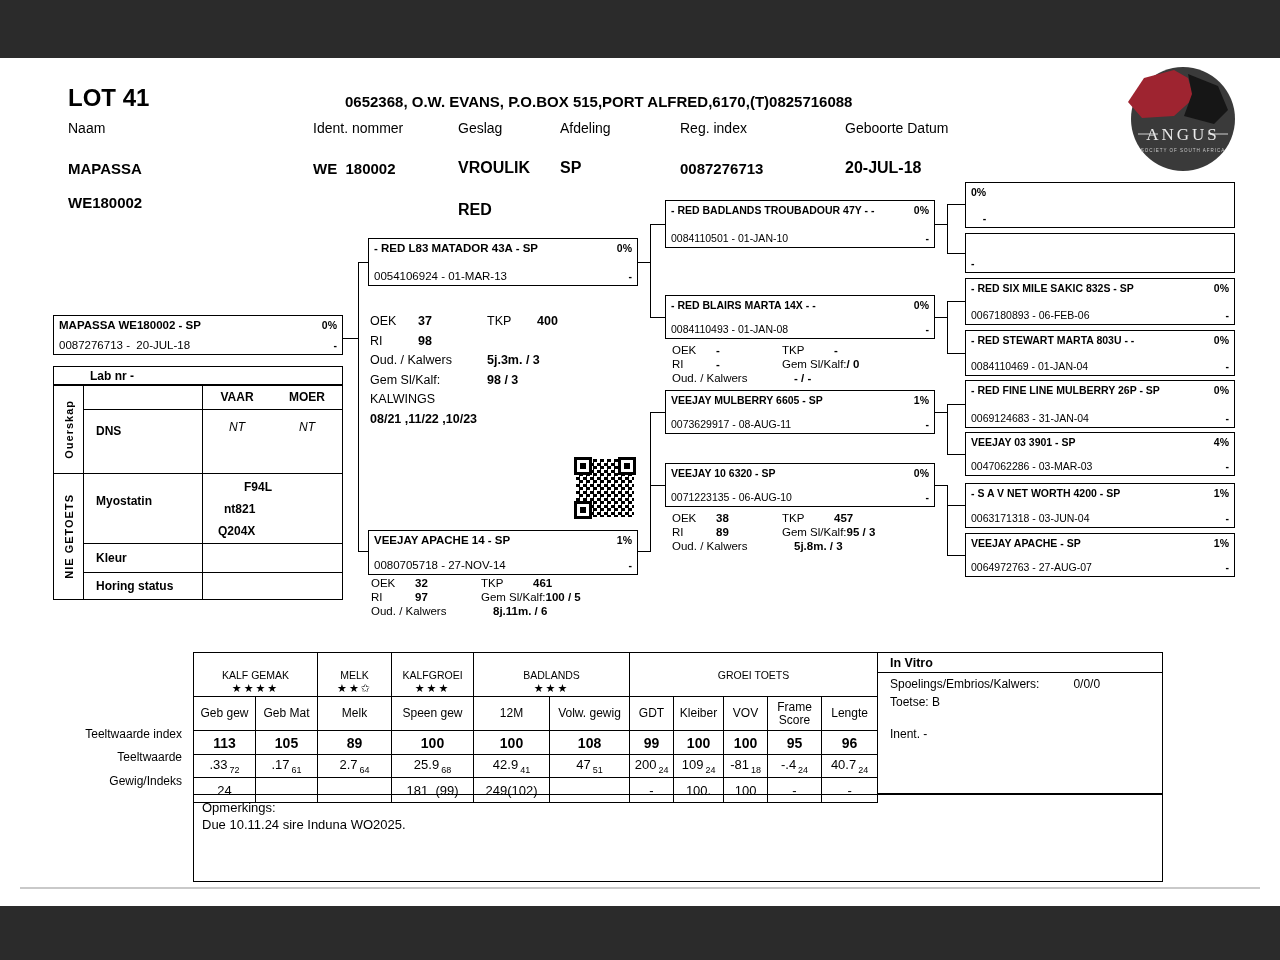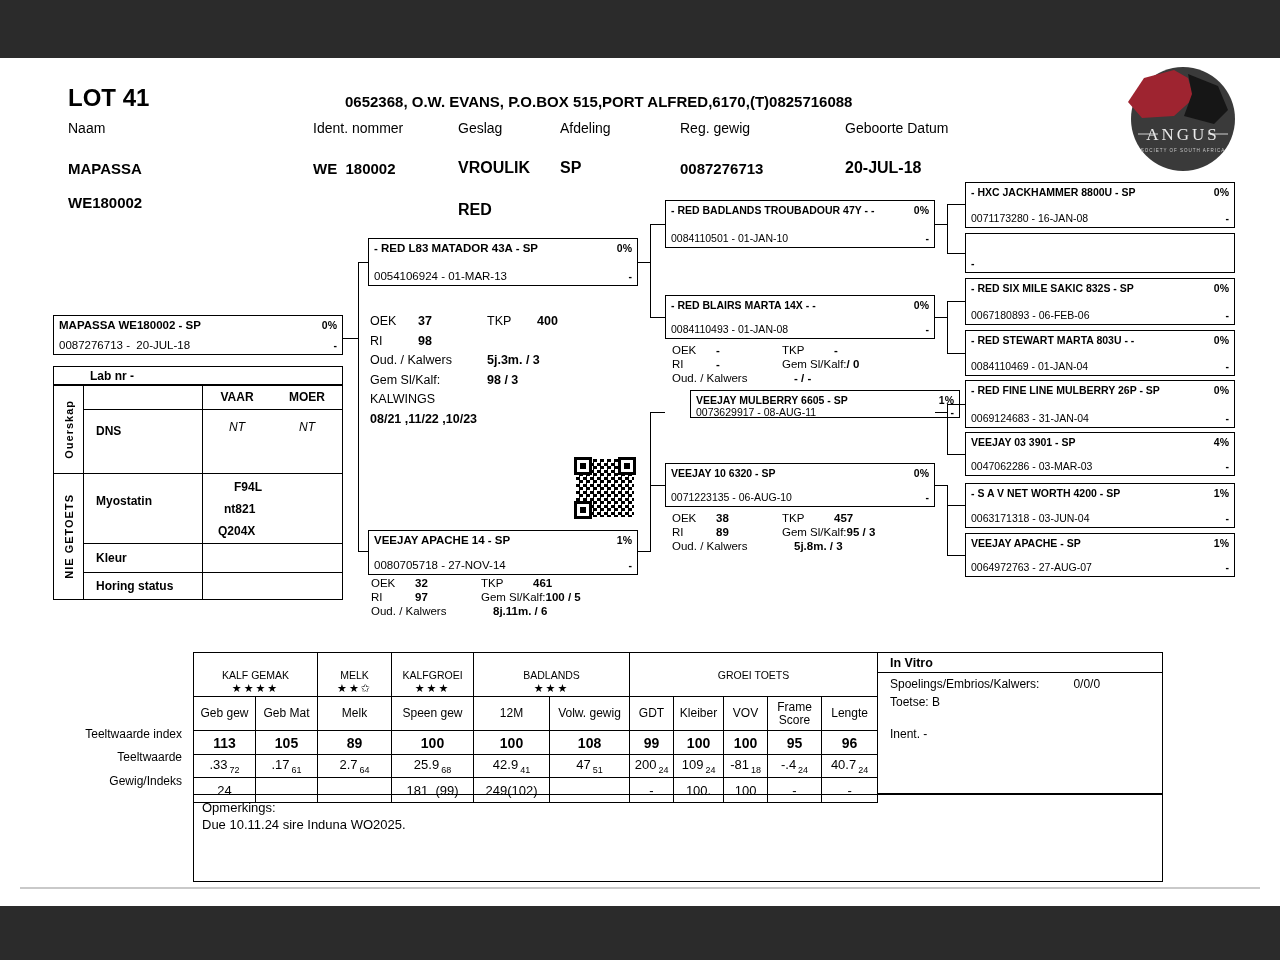--- a/index.html
+++ b/index.html
@@ -77,21 +77,21 @@
 <div class="bar" style="top:0;height:58px"></div>
 <div class="bar" style="top:906px;height:54px"></div>
 
 <div class="abs lot" style="left:68px;top:84px">LOT 41</div>
 <div class="abs owner" style="left:345px;top:93px">0652368, O.W. EVANS, P.O.BOX 515,PORT ALFRED,6170,(T)0825716088</div>
 
 <div class="abs flab" style="left:68px;top:120px">Naam</div>
 <div class="abs flab" style="left:313px;top:120px">Ident. nommer</div>
 <div class="abs flab" style="left:458px;top:120px">Geslag</div>
 <div class="abs flab" style="left:560px;top:120px">Afdeling</div>
-<div class="abs flab" style="left:680px;top:120px">Reg. gewig</div>
+<div class="abs flab" style="left:680px;top:120px">Reg. index</div>
 <div class="abs flab" style="left:845px;top:120px">Geboorte Datum</div>
 
 <div class="abs fval" style="left:68px;top:160px">MAPASSA</div>
 <div class="abs fval" style="left:313px;top:160px">WE  180002</div>
 <div class="abs fval big" style="left:458px;top:159px">VROULIK</div>
 <div class="abs fval big" style="left:560px;top:159px">SP</div>
 <div class="abs fval" style="left:680px;top:160px">0087276713</div>
 <div class="abs fval big" style="left:845px;top:159px">20-JUL-18</div>
 
 <div class="abs fval" style="left:68px;top:194px">WE180002</div>
@@ -135,21 +135,21 @@
   </div>
   <div class="orow" style="top:24px;height:64px">
     <div class="osep"></div>
     <div class="olab" style="top:14px">DNS</div>
     <div class="ocol1 it" style="top:10px">NT</div>
     <div class="ocol2 it" style="top:10px">NT</div>
   </div>
   <div class="orow" style="top:88px;height:70px">
     <div class="osep"></div>
     <div class="olab" style="top:20px">Myostatin</div>
-    <div class="ocol1 b" style="top:6px;text-align:center;padding-left:22px">F94L</div>
+    <div class="ocol1 b" style="top:6px;text-align:right;padding-left:22px">F94L</div>
     <div class="ocol1 b" style="top:28px;text-align:left;padding-left:22px">nt821</div>
     <div class="ocol1 b" style="top:50px;text-align:left;padding-left:16px">Q204X</div>
   </div>
   <div class="orow" style="top:158px;height:29px">
     <div class="osep"></div>
     <div class="olab" style="top:7px">Kleur</div>
   </div>
   <div class="orow" style="top:187px;height:27px;border-bottom:none">
     <div class="osep"></div>
     <div class="olab" style="top:6px">Horing status</div>
@@ -218,21 +218,21 @@
   <div class="pr">
       <div class="ppct">0%</div>
       <div class="pdash">-</div>
     </div>
 </div>
 <div class="stats sm-stats" style="left:672px;top:344px;width:270px">
   <div class="srow"><span class="w44">OEK</span><span class="sv w66">-</span><span class="w52">TKP</span><span class="sv">-</span></div>
   <div class="srow"><span class="w44">RI</span><span class="sv w66">-</span><span>Gem Sl/Kalf:</span><span class="sv">/ 0</span></div>
   <div class="srow"><span class="w122">Oud. / Kalwers</span><span class="sv">- / -</span></div>
 </div>
-<div class="pbox" style="left:690px;top:390px;width:270px;height:28px">
+<div class="pbox" style="left:665px;top:390px;width:270px;height:44px">
   <div class="pl">
       <div class="pname">VEEJAY MULBERRY 6605 - SP</div>
       <div class="pid">0073629917 - 08-AUG-11</div>
     </div>
   <div class="pr">
       <div class="ppct">1%</div>
       <div class="pdash">-</div>
     </div>
 </div>
 <div class="pbox" style="left:665px;top:463px;width:270px;height:44px">
@@ -245,24 +245,20 @@
       <div class="pdash">-</div>
     </div>
 </div>
 <div class="stats sm-stats" style="left:672px;top:512px;width:270px">
   <div class="srow"><span class="w44">OEK</span><span class="sv w66">38</span><span class="w52">TKP</span><span class="sv">457</span></div>
   <div class="srow"><span class="w44">RI</span><span class="sv w66">89</span><span>Gem Sl/Kalf:</span><span class="sv">95 / 3</span></div>
   <div class="srow"><span class="w122">Oud. / Kalwers</span><span class="sv">5j.8m. / 3</span></div>
 </div>
 
 <div class="pbox" style="left:965px;top:182px;width:270px;height:46px">
-  <div class="pl">
-      <div class="pname">- HXC JACKHAMMER 8800U - SP</div>
-      <div class="pid">0071173280 - 16-JAN-08</div>
-    </div>
   <div class="pr">
       <div class="ppct">0%</div>
       <div class="pdash">-</div>
     </div>
 </div>
 <div class="pbox" style="left:965px;top:233px;width:270px;height:40px">
   <div class="pr">
       <div class="ppct"></div>
       <div class="pdash">-</div>
     </div>

